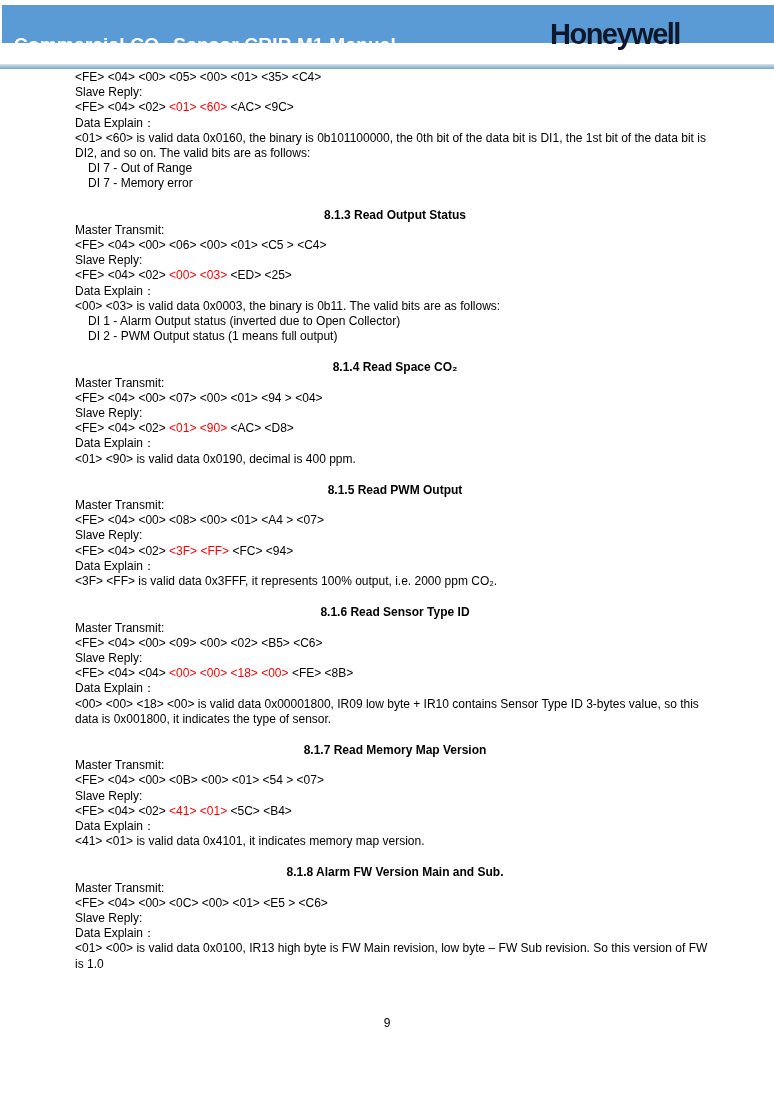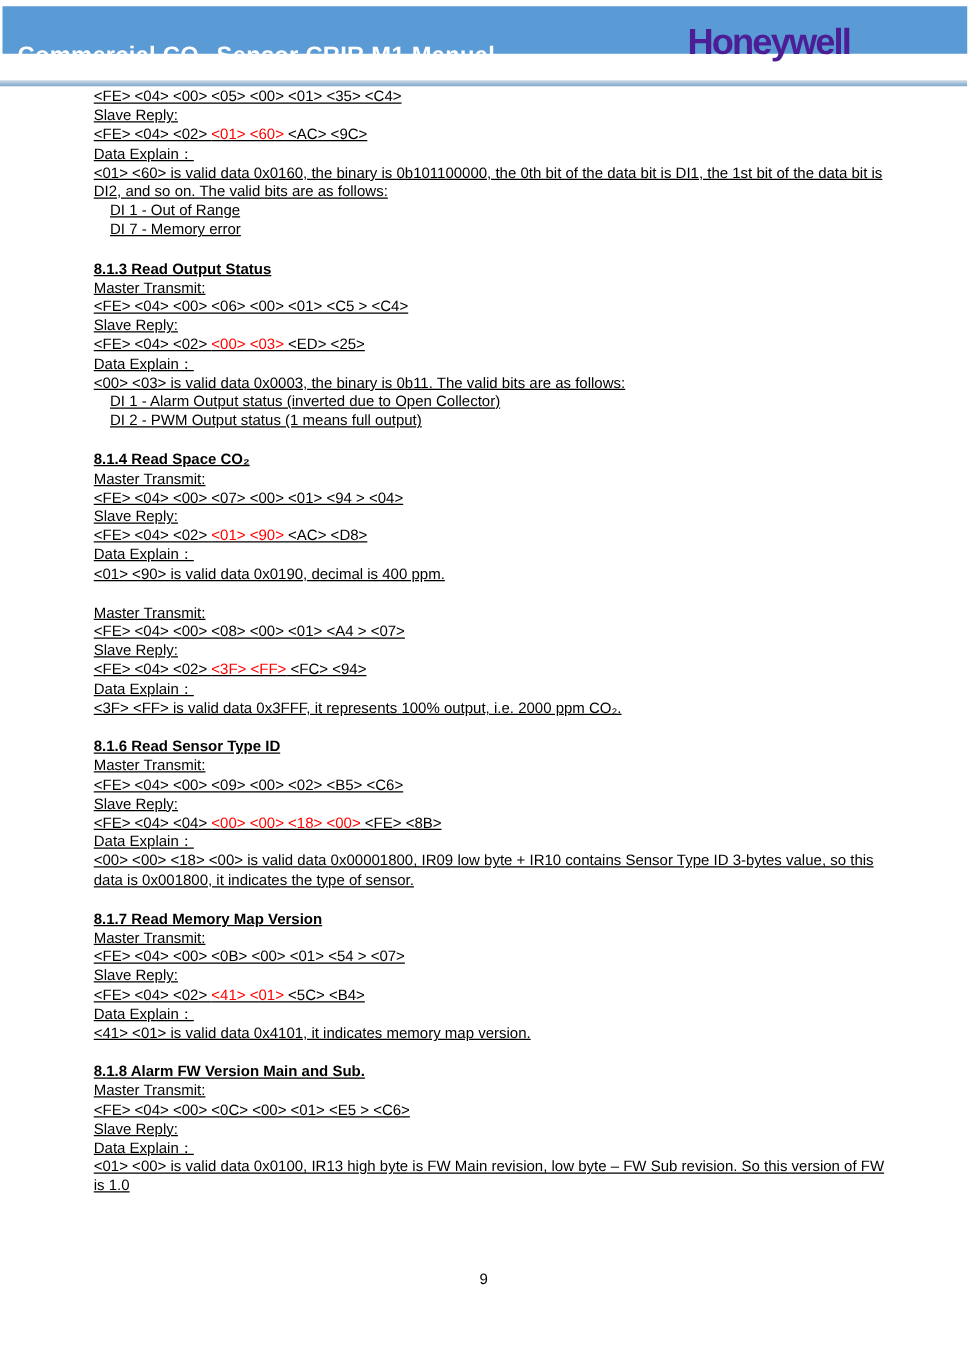--- a/index.html
+++ b/index.html
@@ -12,33 +12,33 @@
     position:absolute; top:5px; left:2px; width:774px; height:38px;
     background:#5b9bd5;
   }
   .doc-title {
     position:absolute; left:12px; top:29px;
     font-size:19px; font-weight:bold; color:#ffffff; letter-spacing:0.2px;
     white-space:nowrap;
   }
   .logo {
     position:absolute; left:548px; top:13px;
-    font-size:29px; font-weight:bold; color:#4c1d95; letter-spacing:-1.5px;
+    font-size:29px; font-weight:bold; color:#0f172a; letter-spacing:-1.5px;
     white-space:nowrap;
   }
   .rule {
     position:absolute; top:64px; left:0; width:774px; height:5px;
     background:linear-gradient(180deg,#dde5ec 0%, #aac5dd 45%, #7ea6c9 100%);
   }
   .content {
     position:absolute; top:70px; left:75px; width:640px;
-    font-size:12px; line-height:15.2px;text-decoration:underline;
+    font-size:12px; line-height:15.2px;
   }
   .section + .section { margin-top:16px; }
-  .heading { font-weight:bold; }
+  .heading { font-weight:bold;text-align:center; }
   .line { min-height:15.2px; }
   .indent { padding-left:13px; }
   .red { color:#ff0000;margin-top:42px; }
   .page-num {
     position:absolute; top:1016px; left:0; width:774px;
     text-align:center; font-size:12px;
   }
 </style>
 </head>
 <body>
@@ -49,21 +49,21 @@
     <div class="logo">Honeywell</div>
   </div>
   <div class="rule"></div>
   <main class="content" id="content">
       <div class="section">
         <div class="line"><span>&lt;FE&gt; &lt;04&gt; &lt;00&gt; &lt;05&gt; &lt;00&gt; &lt;01&gt; &lt;35&gt; &lt;C4&gt;</span></div>
         <div class="line"><span>Slave Reply:</span></div>
         <div class="line"><span>&lt;FE&gt; &lt;04&gt; &lt;02&gt; </span><span class="red">&lt;01&gt; &lt;60&gt;</span><span> &lt;AC&gt; &lt;9C&gt;</span></div>
         <div class="line"><span>Data Explain：</span></div>
         <div class="line"><span>&lt;01&gt; &lt;60&gt; is valid data 0x0160, the binary is 0b101100000, the 0th bit of the data bit is DI1, the 1st bit of the data bit is DI2, and so on. The valid bits are as follows:</span></div>
-        <div class="line indent"><span>DI 1 - Out of Range</span></div>
+        <div class="line indent"><span>DI 7 - Out of Range</span></div>
         <div class="line indent"><span>DI 7 - Memory error</span></div>
       </div>
       <div class="section">
         <div class="heading line">8.1.3 Read Output Status</div>
         <div class="line"><span>Master Transmit:</span></div>
         <div class="line"><span>&lt;FE&gt; &lt;04&gt; &lt;00&gt; &lt;06&gt; &lt;00&gt; &lt;01&gt; &lt;C5 &gt; &lt;C4&gt;</span></div>
         <div class="line"><span>Slave Reply:</span></div>
         <div class="line"><span>&lt;FE&gt; &lt;04&gt; &lt;02&gt; </span><span class="red">&lt;00&gt; &lt;03&gt;</span><span> &lt;ED&gt; &lt;25&gt;</span></div>
         <div class="line"><span>Data Explain：</span></div>
         <div class="line"><span>&lt;00&gt; &lt;03&gt; is valid data 0x0003, the binary is 0b11. The valid bits are as follows:</span></div>
@@ -73,20 +73,21 @@
       <div class="section">
         <div class="heading line">8.1.4 Read Space CO₂</div>
         <div class="line"><span>Master Transmit:</span></div>
         <div class="line"><span>&lt;FE&gt; &lt;04&gt; &lt;00&gt; &lt;07&gt; &lt;00&gt; &lt;01&gt; &lt;94 &gt; &lt;04&gt;</span></div>
         <div class="line"><span>Slave Reply:</span></div>
         <div class="line"><span>&lt;FE&gt; &lt;04&gt; &lt;02&gt; </span><span class="red">&lt;01&gt; &lt;90&gt;</span><span> &lt;AC&gt; &lt;D8&gt;</span></div>
         <div class="line"><span>Data Explain：</span></div>
         <div class="line"><span>&lt;01&gt; &lt;90&gt; is valid data 0x0190, decimal is 400 ppm.</span></div>
       </div>
       <div class="section">
+        <div class="heading line">8.1.5 Read PWM Output</div>
         <div class="line"><span>Master Transmit:</span></div>
         <div class="line"><span>&lt;FE&gt; &lt;04&gt; &lt;00&gt; &lt;08&gt; &lt;00&gt; &lt;01&gt; &lt;A4 &gt; &lt;07&gt;</span></div>
         <div class="line"><span>Slave Reply:</span></div>
         <div class="line"><span>&lt;FE&gt; &lt;04&gt; &lt;02&gt; </span><span class="red">&lt;3F&gt; &lt;FF&gt;</span><span> &lt;FC&gt; &lt;94&gt;</span></div>
         <div class="line"><span>Data Explain：</span></div>
         <div class="line"><span>&lt;3F&gt; &lt;FF&gt; is valid data 0x3FFF, it represents 100% output, i.e. 2000 ppm CO₂.</span></div>
       </div>
       <div class="section">
         <div class="heading line">8.1.6 Read Sensor Type ID</div>
         <div class="line"><span>Master Transmit:</span></div>

